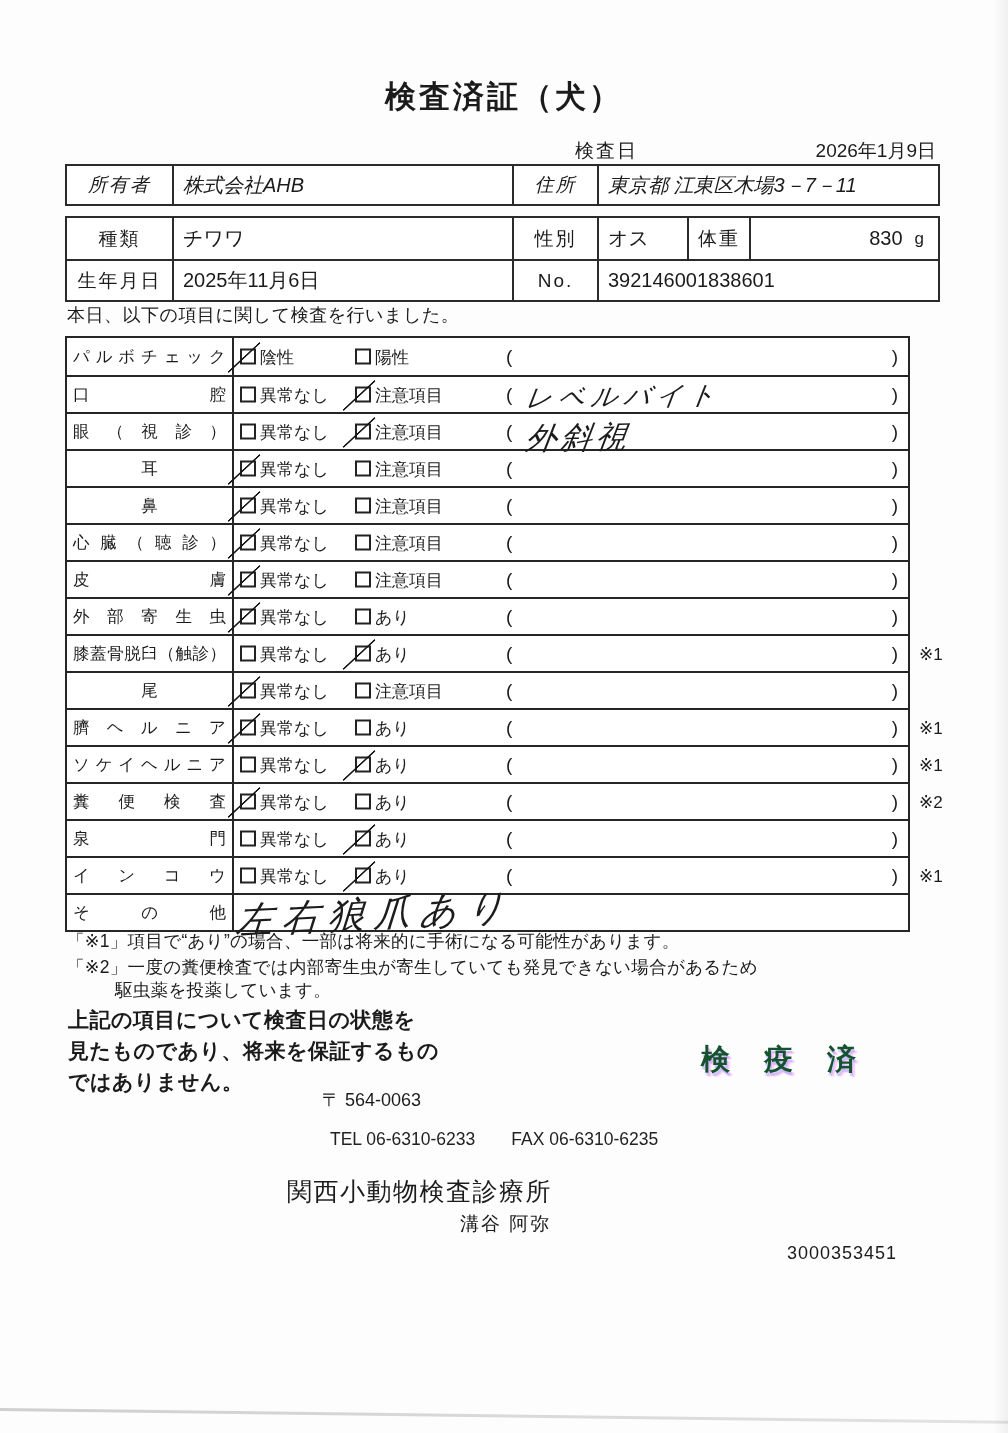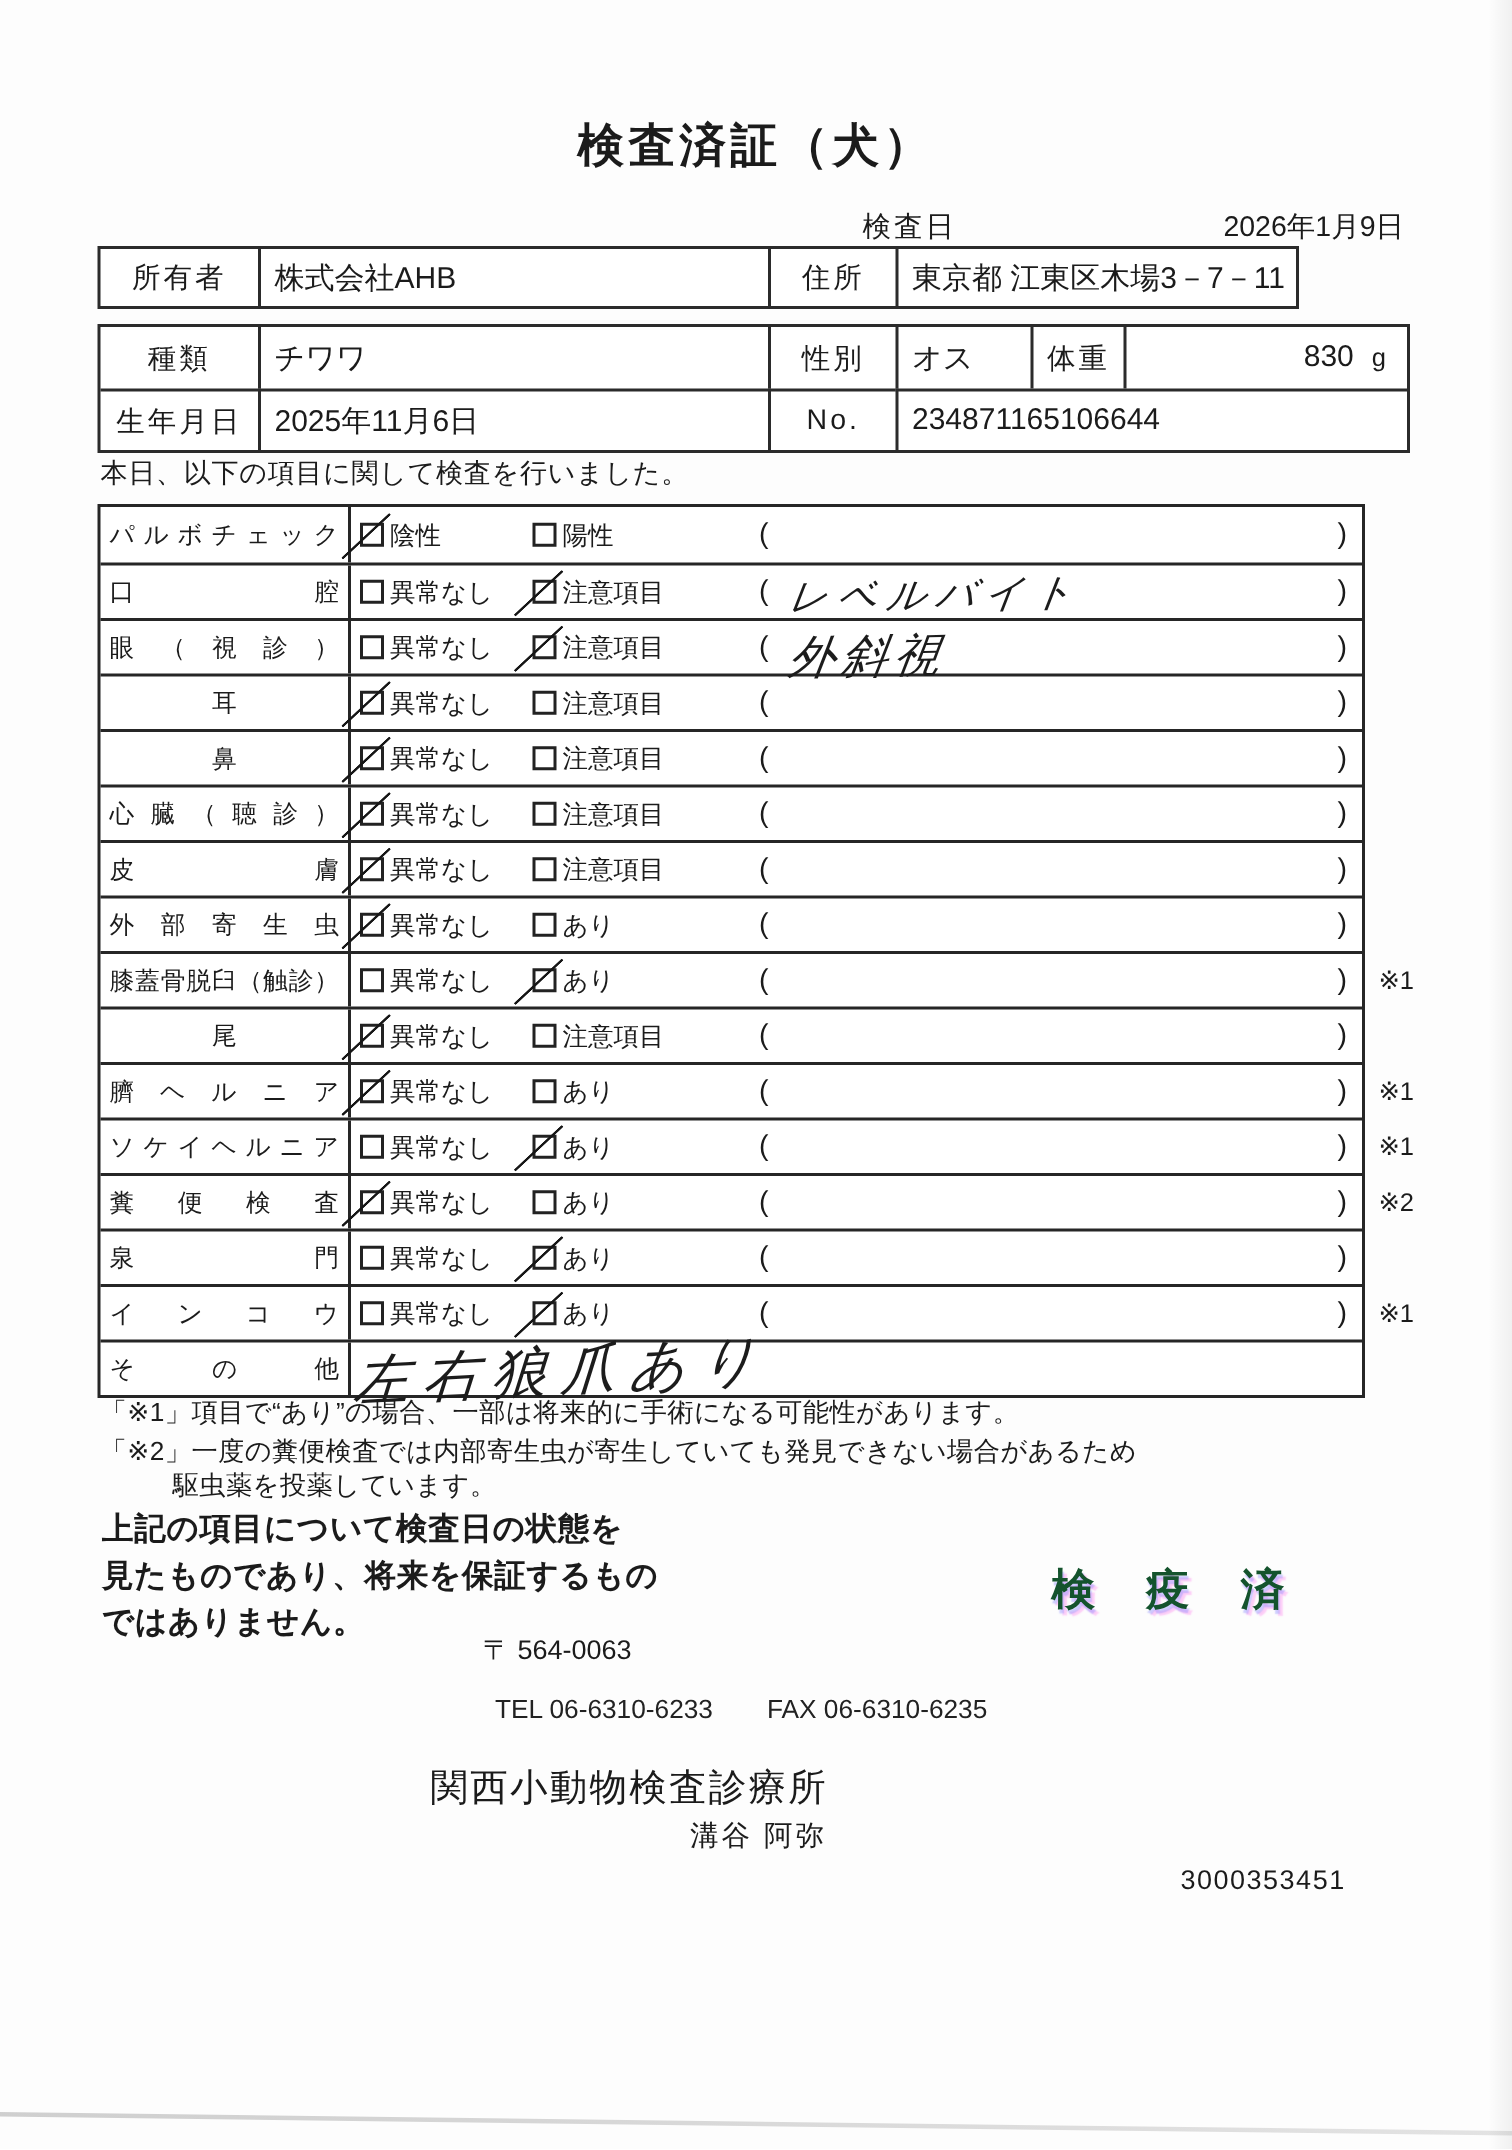--- a/index.html
+++ b/index.html
@@ -16,21 +16,21 @@
   .examdate-label{position:absolute;left:510px;top:0;font-size:19px;letter-spacing:2px;}
   .examdate-value{position:absolute;right:2px;top:0;font-size:19px;}
 
   
   .grid{display:grid;border:2px solid #2b2b2b;box-sizing:border-box;background:#fff;}
   .cell{box-sizing:border-box;display:flex;align-items:center;font-size:19px;padding:0 9px;white-space:nowrap;overflow:visible;}
   .cell.lab{justify-content:center;letter-spacing:2px;padding:0 4px;}
   .cell.val{font-size:20px;}
   .cell.bl{border-left:2px solid #2b2b2b;}
   .cell.bt{border-top:2px solid #2b2b2b;}
-  .owner-table{top:164px;left:65px;width:801px;grid-template-columns:105px 340px 85px 1fr;grid-auto-rows:38px;}
+  .owner-table{top:164px;left:65px;width:875px;grid-template-columns:105px 340px 85px 1fr;grid-auto-rows:38px;font-style:italic;}
   .pet-table{top:216px;left:65px;width:875px;grid-template-columns:105px 340px 85px 90px 62px 1fr;grid-auto-rows:41px;}
   .weight-cell{justify-content:flex-end;gap:12px;padding-right:14px;}
   .weight-unit{font-size:17px;}
 
   .intro{top:303px;left:67px;font-size:18px;letter-spacing:.5px;}
 
   
   .exam-table{top:336px;left:65px;width:845px;border:2px solid #262626;box-sizing:border-box;background:#fff;}
   .exam-row{position:relative;display:flex;height:37px;box-sizing:border-box;}
   .exam-row.bt{border-top:2px solid #262626;}
@@ -102,21 +102,21 @@
     <div class="cell lab bl">性別</div>
     <div class="cell val bl">オス</div>
     <div class="cell lab bl">体重</div>
     <div class="cell val bl weight-cell">
       <span>830</span>
       <span class="weight-unit">g</span>
     </div>
     <div class="cell lab bt">生年月日</div>
     <div class="cell val bl bt">2025年11月6日</div>
     <div class="cell lab bl bt">No.</div>
-    <div class="cell val bl bt" style="grid-column:4 / 7;">234871165106644</div>
+    <div class="cell val bl bt" style="grid-column:4 / 7;">392146001838601</div>
   </div>
 
   <div class="abs intro">本日、以下の項目に関して検査を行いました。</div>
 
   <div class="abs exam-table">
       <div class="exam-row">
         <div class="exam-label">
           <span>パ</span>
           <span>ル</span>
           <span>ボ</span>

